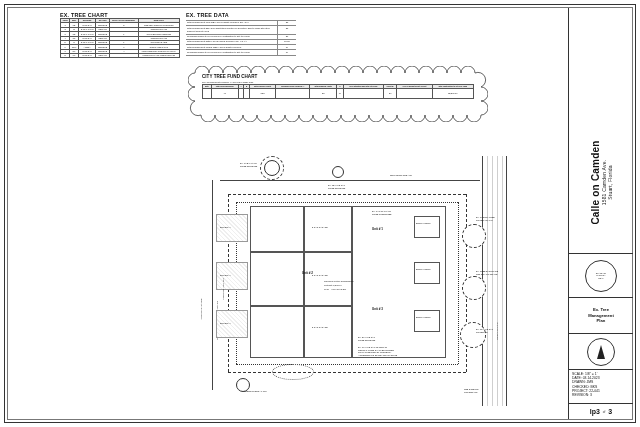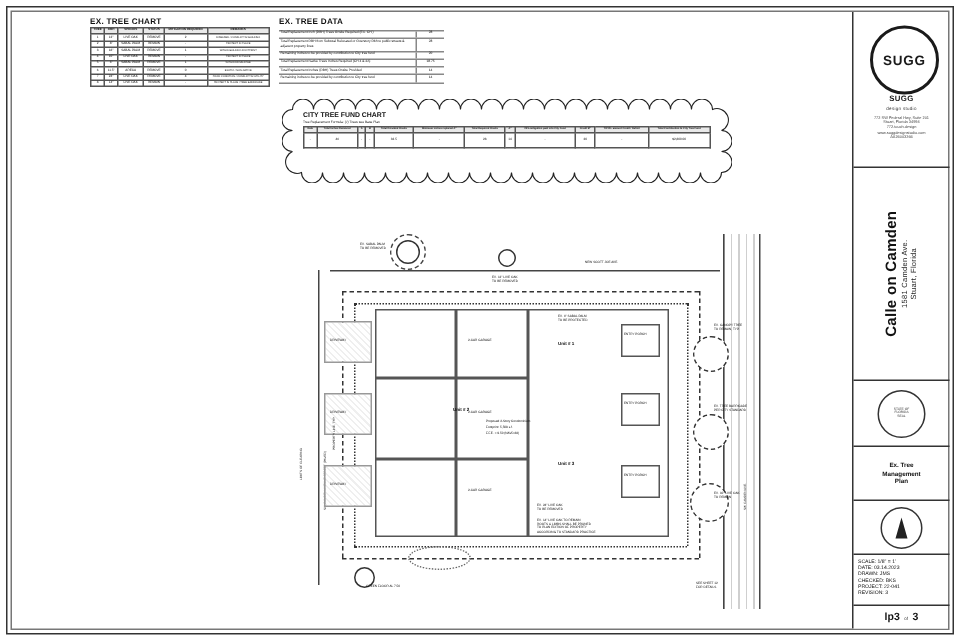--- a/index.html
+++ b/index.html
@@ -345,34 +345,20 @@
 TO REMAIN</div>
     <div class="sp-txt vtxt" style="left:46px;top:150px;">PROPERTY LINE, TYP.</div>
     <div class="sp-txt" style="left:68px;top:240px;">GREEN FLOOR AL 7.50</div>
     <div class="sp-txt" style="left:288px;top:238px;white-space:pre;">SEE SHEET 12
 FOR DETAILS</div>
 
   </div>
 
   <div class="abs" id="titleblock">
 
-    <div class="tb-cell" id="tb-logo">
-      <div class="logo-wrap">
-        <div class="logo-circle">
-          <span class="logo-mark">SUGG</span>
-        </div>
-        <div class="logo-name">SUGG</div>
-        <div class="logo-sub">design studio</div>
-        <div class="logo-addr" style="white-space:pre-line;">772 SW Federal Hwy, Suite 201
-Stuart, Florida 34994
-772.touch.design
-www.suggdesignstudio.com
-AA26003266</div>
-      </div>
-    </div>
 
     <div class="tb-cell" id="tb-project">
       <div class="vert" style="text-align:center;">
         <div class="proj-main">Calle on Camden</div>
         <div class="proj-sub">1581 Camden Ave.</div>
         <div class="proj-sub">Stuart, Florida</div>
       </div>
     </div>
 
     <div class="tb-cell" id="tb-seal">

